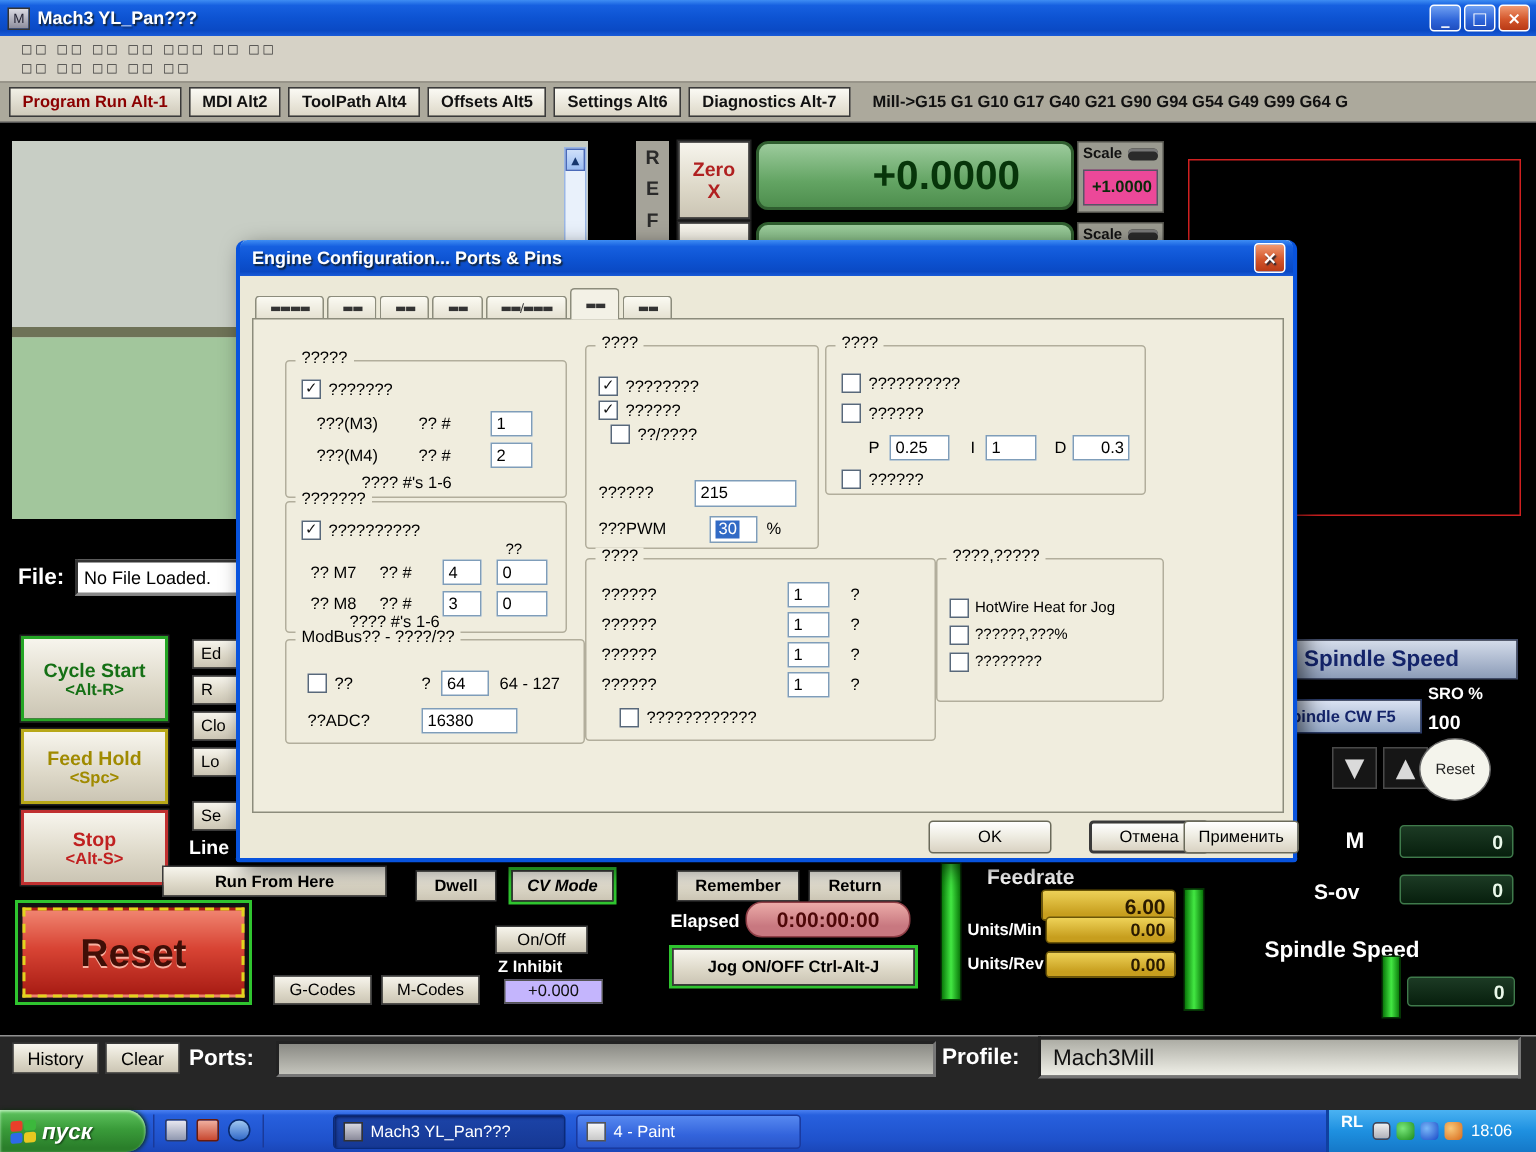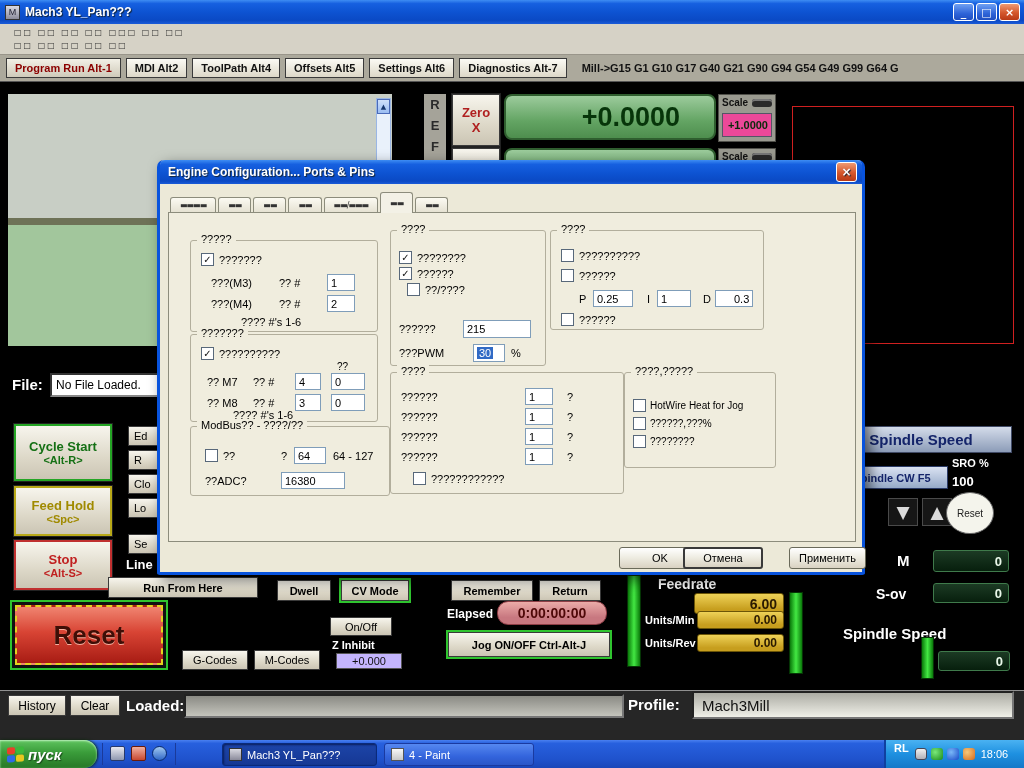--- a/index.html
+++ b/index.html
@@ -192,21 +192,21 @@
   </div>
 
   <div class="abs btn" style="left:182px;top:650px;width:66px;height:20px;">G-Codes</div>
   <div class="abs btn" style="left:254px;top:650px;width:66px;height:20px;">M-Codes</div>
   <div class="abs btn" style="left:330px;top:617px;width:62px;height:19px;">On/Off</div>
   <span class="abs wlabel" style="left:332px;top:639px;font-size:11px;">Z Inhibit</span>
   <div class="abs" style="left:336px;top:653px;width:66px;height:16px;background:#c4b5fd;border:1px solid #555;font-size:11px;display:flex;align-items:center;justify-content:center;color:#111;">+0.000</div>
 
   <div class="abs btn" style="left:108px;top:577px;width:150px;height:21px;font-weight:bold;">Run From Here</div>
   <div class="abs btn" style="left:277px;top:580px;width:54px;height:21px;font-weight:bold;">Dwell</div>
-  <div class="abs ledframe" style="left:339px;top:578px;width:72px;height:25px;">
+  <div class="abs ledframe" style="left:339px;top:578px;width:72px;height:25px;font-style:italic;">
     <div class="btn" style="width:100%;height:100%;font-weight:bold;">CV Mode</div>
   </div>
 
   <div class="abs btn" style="left:451px;top:580px;width:82px;height:21px;font-weight:bold;">Remember</div>
   <div class="abs btn" style="left:539px;top:580px;width:62px;height:21px;font-weight:bold;">Return</div>
   <span class="abs wlabel" style="left:447px;top:607px;font-size:12px;">Elapsed</span>
   <div class="abs" style="left:497px;top:601px;width:110px;height:24px;border-radius:11px;background:linear-gradient(180deg,#EBABA8,#C87880 70%);border:1px solid #8E3E46;display:flex;align-items:center;justify-content:center;color:#4E0808;font-weight:bold;font-size:14px;">0:00:00:00</div>
   <div class="abs ledframe" style="left:446px;top:630px;width:166px;height:29px;">
     <div class="btn" style="width:100%;height:100%;font-weight:bold;">Jog ON/OFF Ctrl-Alt-J</div>
   </div>
@@ -231,21 +231,21 @@
   <div class="abs dkbox" style="left:933px;top:550px;width:76px;height:22px;">0</div>
   <span class="abs wlabel" style="left:876px;top:586px;font-size:14px;">S-ov</span>
   <div class="abs dkbox" style="left:933px;top:583px;width:76px;height:20px;">0</div>
   <span class="abs wlabel" style="left:843px;top:625px;font-size:15px;">Spindle Speed</span>
   <div class="abs ledbar" style="left:921px;top:637px;width:13px;height:42px;"></div>
   <div class="abs dkbox" style="left:938px;top:651px;width:72px;height:20px;">0</div>
 
   <div class="abs" style="left:0;top:690px;width:1024px;height:50px;background:#262626;border-top:1px solid #909090;"></div>
   <div class="abs btn" style="left:8px;top:695px;width:58px;height:21px;font-size:12px;">History</div>
   <div class="abs btn" style="left:70px;top:695px;width:50px;height:21px;font-size:12px;">Clear</div>
-  <span class="abs wlabel" style="left:126px;top:697px;font-size:15px;">Loaded:</span>
+  <span class="abs wlabel" style="left:126px;top:697px;font-size:15px;">Ports:</span>
   <div class="abs recess" style="left:184px;top:694px;width:440px;height:24px;background:linear-gradient(180deg,#8A8A84,#C4C4BC);"></div>
   <span class="abs wlabel" style="left:628px;top:696px;font-size:15px;">Profile:</span>
   <div class="abs recess" style="left:692px;top:691px;width:322px;height:28px;background:linear-gradient(180deg,#ACACA4,#F0F0E8);display:flex;align-items:center;padding-left:8px;font-size:15px;color:#111;">Mach3Mill</div>
 
   <div class="abs dialog">
     <div class="dlg-title">
       <span>Engine Configuration... Ports &amp; Pins</span>
       <div class="dlg-close">×</div>
     </div>
     <div class="dlg-body">
@@ -355,21 +355,21 @@
         <span class="gt">????,?????</span>
         <span class="cb" style="left:8px;top:26px;"></span>
         <span class="gl" style="left:25px;top:27px;font-size:10px;">HotWire Heat for Jog</span>
         <span class="cb" style="left:8px;top:44px;"></span>
         <span class="gl" style="left:25px;top:45px;font-size:10px;">??????,???%</span>
         <span class="cb" style="left:8px;top:62px;"></span>
         <span class="gl" style="left:25px;top:63px;font-size:10px;">????????</span>
       </div>
 
       <div class="dlgbtn" style="left:459px;top:363px;width:82px;">OK</div>
-      <div class="dlgbtn" style="left:523px;top:363px;width:80px;border:2px solid #3A3A3A;">Отмена</div>
+      <div class="dlgbtn" style="left:566px;top:363px;width:80px;border:2px solid #3A3A3A;">Отмена</div>
       <div class="dlgbtn" style="left:629px;top:363px;width:77px;">Применить</div>
     </div>
   </div>
 
   <div class="abs taskbar">
     <div class="startbtn">
       <div class="xpflag">
         <span style="background:#E8402A;"></span>
           <span style="background:#3CB83C;"></span>
         <span style="background:#2E6AE8;"></span>

